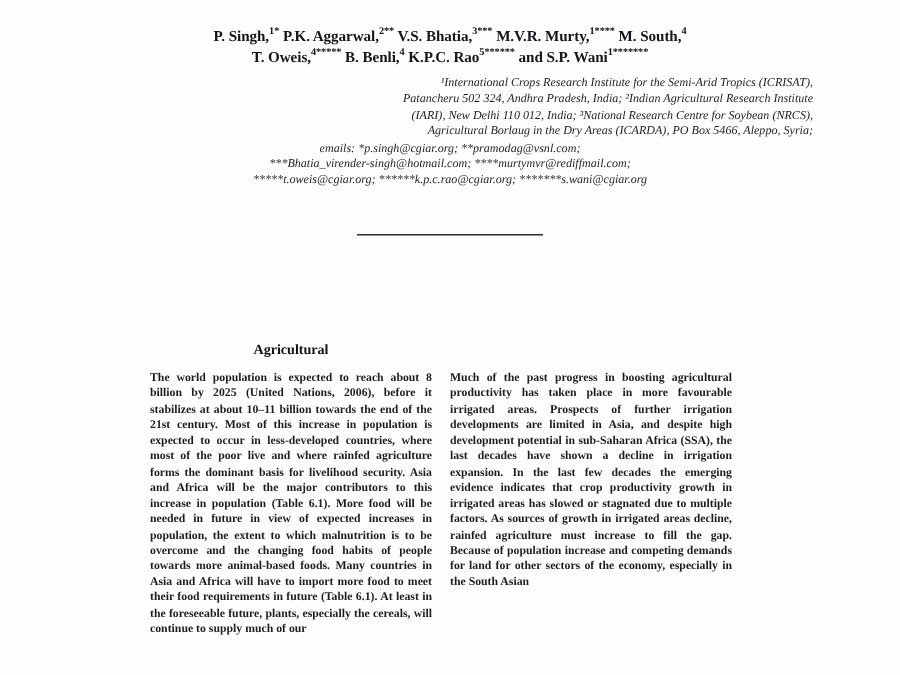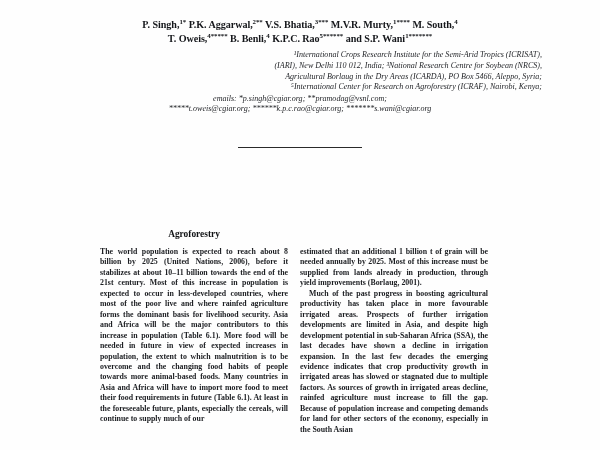--- a/index.html
+++ b/index.html
@@ -135,42 +135,42 @@
     <span class="ln">
       <span>P. Singh,</span><sup>1*</sup><span> P.K. Aggarwal,</span><sup>2**</sup><span> V.S. Bhatia,</span><sup>3***</sup><span> M.V.R. Murty,</span><sup>1****</sup><span> M. South,</span><sup>4</sup>
     </span>
     <span class="ln">
       <span>T. Oweis,</span><sup>4*****</sup><span> B. Benli,</span><sup>4</sup><span> K.P.C. Rao</span><sup>5******</sup><span> and S.P. Wani</span><sup>1*******</sup>
     </span>
   </div>
 
   <div class="affil">
     <span class="ln">¹International Crops Research Institute for the Semi-Arid Tropics (ICRISAT),</span>
+    <span class="ln">Patancheru 502 324, Andhra Pradesh, India; ²Indian Agricultural Research Institute</span>
     <span class="ln">(IARI), New Delhi 110 012, India; ³National Research Centre for Soybean (NRCS),</span>
     <span class="ln">Agricultural Borlaug in the Dry Areas (ICARDA), PO Box 5466, Aleppo, Syria;</span>
-    <span class="ln">⁵International Center for Research on Agroforestry (ICRAF), Nairobi, Kenya;</span>
   </div>
 
   <div class="emails">
     <span class="ln">emails: *p.singh@cgiar.org; **pramodag@vsnl.com;</span>
+    <span class="ln">***Bhatia_virender-singh@hotmail.com; ****murtymvr@rediffmail.com;</span>
     <span class="ln">*****t.oweis@cgiar.org; ******k.p.c.rao@cgiar.org; *******s.wani@cgiar.org</span>
   </div>
 
   <div class="rule-wrap">
     <hr class="rule">
   </div>
 
   <div class="body">
 
     <div class="col">
-      <h2 class="sec-title">Agroforestry</h2>
+      <h2 class="sec-title">Agricultural</h2>
       <p class="para">The world population is expected to reach about 8 billion by 2025 (United Nations, 2006), before it stabilizes at about 10–11 billion towards the end of the 21st century. Most of this increase in population is expected to occur in less-developed countries, where most of the poor live and where rainfed agriculture forms the dominant basis for livelihood security. Asia and Africa will be the major contributors to this increase in population (Table 6.1). More food will be needed in future in view of expected increases in population, the extent to which malnutrition is to be overcome and the changing food habits of people towards more animal-based foods. Many countries in Asia and Africa will have to import more food to meet their food requirements in future (Table 6.1). At least in the foreseeable future, plants, especially the cereals, will continue to supply much of our</p>
     </div>
 
     <div class="col">
       <div class="spacer-title"></div>
-      <p class="para">estimated that an additional 1 billion t of grain will be needed annually by 2025. Most of this increase must be supplied from lands already in production, through yield improvements (Borlaug, 2001).</p>
       <p class="para">Much of the past progress in boosting agricultural productivity has taken place in more favourable irrigated areas. Prospects of further irrigation developments are limited in Asia, and despite high development potential in sub-Saharan Africa (SSA), the last decades have shown a decline in irrigation expansion. In the last few decades the emerging evidence indicates that crop productivity growth in irrigated areas has slowed or stagnated due to multiple factors. As sources of growth in irrigated areas decline, rainfed agriculture must increase to fill the gap. Because of population increase and competing demands for land for other sectors of the economy, especially in the South Asian</p>
     </div>
 
   </div>
 
 </div>
 
 </body></html>

